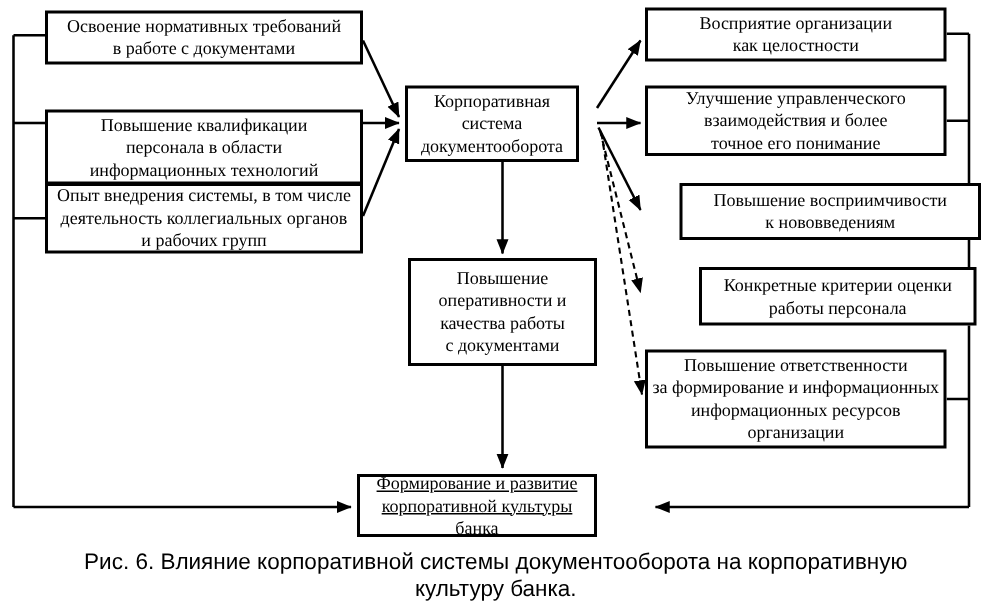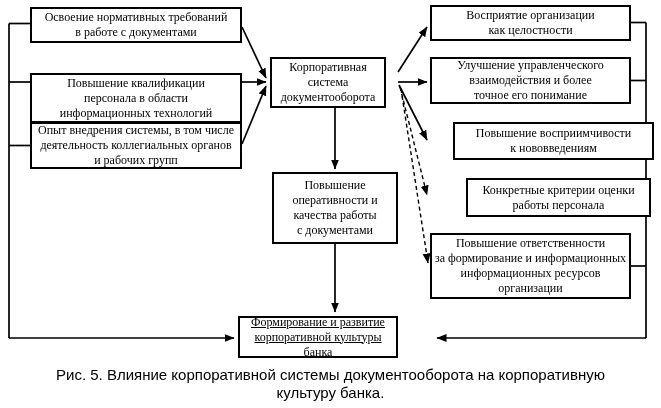--- a/index.html
+++ b/index.html
@@ -146,16 +146,16 @@
 за формирование и информационных
 информационных ресурсов
 организации</span>
   </div>
 
   <div class="box" style="left:238px; top:316px; width:160px; height:42px;text-decoration:underline;">
     <span>Формирование и развитие
 корпоративной культуры банка</span>
   </div>
 
-  <div class="caption">Рис. 5. Влияние корпоративной системы документооборота на корпоративную
+  <div class="caption">Рис. 6. Влияние корпоративной системы документооборота на корпоративную
 культуру банка.</div>
 
 </div>
 
 </body></html>

